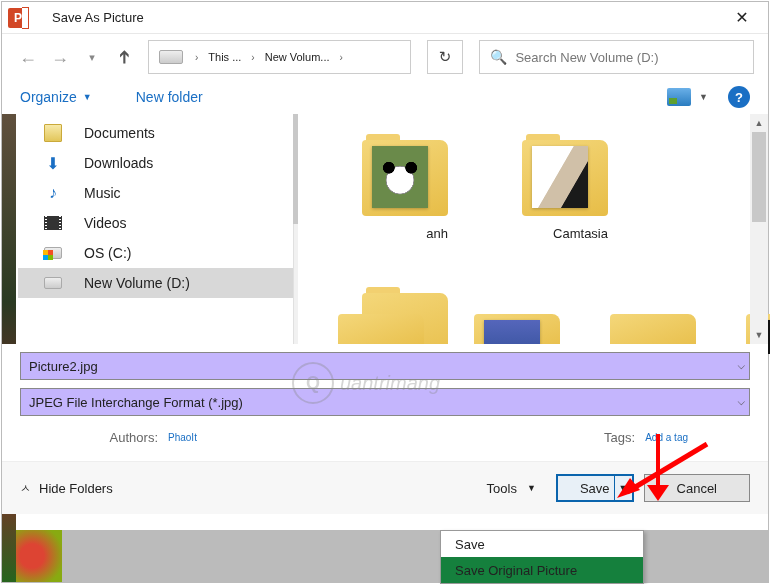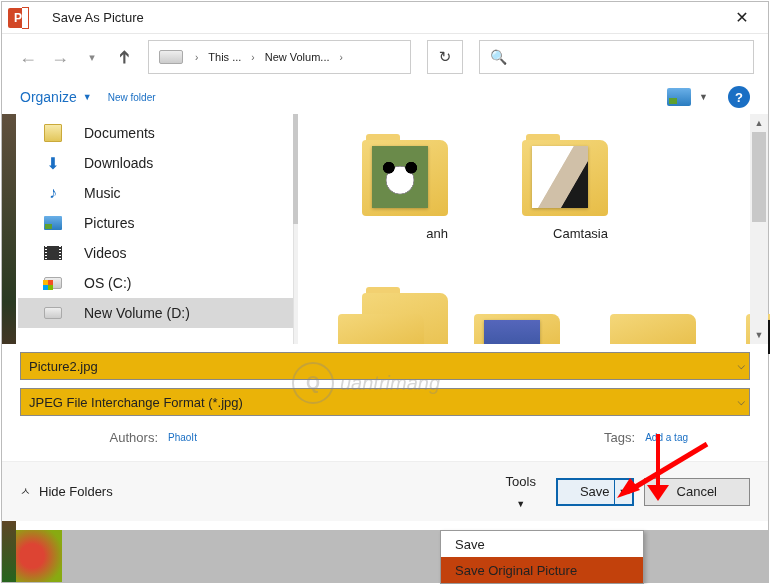--- a/index.html
+++ b/index.html
@@ -19,21 +19,21 @@
 .breadcrumb { flex: 1; display: flex; align-items: center; height: 34px; border: 1px solid #ccc; background:#fff; padding: 0 4px; margin-left:4px; max-width:300px; }
 .bc-drive { width: 24px; height: 14px; background: linear-gradient(#eee,#ccc); border: 1px solid #aaa; border-radius: 2px; margin: 0 6px; }
 .bc-seg { font-size: 11px; color: #222; padding: 0 4px; white-space: nowrap; }
 .bc-chev { color: #666; font-size: 10px; padding: 0 6px; }
 .refresh-btn { width: 36px; height: 34px; border: 1px solid #ccc; display: flex; align-items: center; justify-content: center; color: #444; margin-left:8px; font-size:15px;}
 .search-box { flex: 1; height: 34px; border: 1px solid #ccc; display: flex; align-items: center; padding: 0 10px; margin-left:8px; color: #777; font-size: 13px; gap:8px;}
 .search-icon { font-size:14px; color:#777;}
 .toolbar-row { display: flex; align-items: center; padding: 6px 18px; position:relative; z-index:2; background:#fff; }
 .organize { color: #1a6fc4; font-size: 14px; display:flex; align-items:center; gap:6px;}
 .organize .chev{font-size:9px;}
-.newfolder { color: #1a6fc4; font-size: 10px; margin-left: 16px; }
+.newfolder { color: #1a6fc4; font-size: 14px; margin-left: 44px; }
 .view-btn { margin-left: auto; display: flex; align-items: center; gap:4px; }
 .view-pic { width: 24px; height: 18px; background: linear-gradient(#6ab0e8,#2a7cc0); border-radius: 2px; position:relative;}
 .view-pic::after{content:"";position:absolute;bottom:2px;left:2px;width:8px;height:6px;background:#5ea030;}
 .view-chev { font-size: 9px; color: #555; margin-left:4px;}
 .help-btn { width: 22px; height: 22px; border-radius: 50%; background: #1a6fc4; color: #fff; font-weight: bold; font-size: 13px; display: flex; align-items: center; justify-content: center; margin-left:20px; }
 .body-area { display: flex; position:relative; z-index:2; height: 230px; }
 .tree { width: 280px; padding: 4px 0; border-right:none; position:relative; margin-left:16px;}
 .tree-item { display: flex; align-items: center; height: 30px; padding-left: 26px; font-size: 14px; color: #222; gap:22px;}
 .tree-item.selected { background: #d8d8d8; }
 .ico { width: 18px; height: 18px; display: inline-flex; align-items:center; justify-content:center; }
@@ -55,38 +55,38 @@
 .f-icon { width: 86px; height: 76px; position:relative; }
 .f-bg { position:absolute; inset:0; background: linear-gradient(160deg,#f4d77a,#e7bd47); border-radius: 4px 8px 4px 4px; }
 .f-tab { position:absolute; top:-6px; left:4px; width:34px; height:12px; background:#f2d070; border-radius:3px 3px 0 0;}
 .f-thumb { position:absolute; left:10px; top:6px; width:56px; height:62px; background:#fff; box-shadow:0 1px 3px rgba(0,0,0,.25); overflow:hidden;}
 .f-thumb.panda { background: radial-gradient(circle at 30% 35%,#000 0 10%,transparent 11%), radial-gradient(circle at 70% 35%,#000 0 10%,transparent 11%), radial-gradient(circle at 50% 55%,#fff 0 30%,#888 31% 32%,transparent 33%), #6a8a4a; }
 .f-thumb.cam { background: linear-gradient(120deg,#fff 0 45%,#d0c0a8 46% 70%,#1a1a1a 71%); }
 .f-label { font-size: 13px; color: #222; text-align: center; margin-top:10px; line-height:1.3;}
 .form-area { padding: 8px 18px 10px 18px; position:relative; z-index:2; background:#fff;}
 .form-row { display:flex; align-items:center; margin-bottom:8px; }
 .form-label { width: 148px; text-align:right; padding-right:10px; font-size:14px; color:#222; }
-.form-field { flex:1; height:28px; border:1px solid #888; background:#eab308; display:flex; align-items:center; padding:0 8px; font-size:13px; color:#222; position:relative;}
+.form-field { flex:1; height:28px; border:1px solid #888; background:#c4b5fd; display:flex; align-items:center; padding:0 8px; font-size:13px; color:#222; position:relative;}
 .form-field .dd { position:absolute; right:4px; font-size:10px; color:#555;}
 .meta-row { display:flex; align-items:center; padding: 6px 0; }
 .meta-label { width:148px; text-align:right; padding-right:10px; font-size:13px; color:#666; }
 .meta-val { font-size:10px; color:#1a6fc4; }
 .meta-label2 { margin-left:auto; margin-right:10px; font-size:13px; color:#666;}
 .bottom-row { display:flex; align-items:center; padding: 12px 18px; border-top: 1px solid #eee; position:relative; z-index:2; background:#f7f7f7;}
 .hide-folders { display:flex; align-items:center; gap:8px; font-size:13px; color:#222;}
 .hide-folders .chev { font-size:11px;}
-.tools { margin-left:auto; font-size:13px; color:#222; display:flex; align-items:center; gap:10px; margin-right:20px;flex-direction:column;}
+.tools { margin-left:auto; font-size:13px; color:#222; display:flex; align-items:center; gap:10px; margin-right:20px;}
 .tools .chev { font-size:9px;}
 .btn { height:28px; padding:0 28px; border:1px solid #888; background:#e5e5e5; font-size:13px; color:#222; display:flex; align-items:center; }
 .btn.save { border:2px solid #0a64ad; background:#e8f0f7; padding:0 22px; position:relative;}
 .btn.save .split { position:absolute; right:0; top:0; bottom:0; width:18px; border-left:1px solid #0a64ad; display:flex; align-items:center; justify-content:center; font-size:9px; background:#e8f0f7;}
 .btn.cancel { margin-left:10px; padding:4px 32px;}
 .dropdown { position:absolute; right:124px; top:528px; width:204px; border:1px solid #999; background:#fff; box-shadow:2px 2px 4px rgba(0,0,0,.2); z-index:10;}
 .dd-item { height:26px; padding:0 14px; font-size:13px; color:#222; display:flex; align-items:center;}
-.dd-item.hover { background:#c2410c;}
+.dd-item.hover { background:#15803d;}
 .arrow { position:absolute; z-index:9; pointer-events:none;}
 .arrow1 { right:108px; top:432px; width:4px; height:64px; background:#ff0000;}
 .arrow1::after{content:"";position:absolute;bottom:-14px;left:-9px;border:11px solid transparent;border-top:16px solid #ff0000;}
 .arrow2 { right:56px; top:440px; width:100px; height:60px;}
 .arrow2 svg { width:100%; height:100%;}
 .watermark { position:absolute; left:290px; top:356px; width:200px; height:50px; z-index:3; opacity:.35; color:#888; font-size:20px; display:flex; align-items:center; gap:6px; font-style:italic;}
 .watermark .ring{width:42px;height:42px;border:2px solid #888;border-radius:50%;display:flex;align-items:center;justify-content:center;font-size:18px;font-style:normal;font-weight:bold;}
 .bg-strip-bottom { position:absolute; left:0; right:0; bottom:0; height:52px; z-index:0; display:flex;}
 .bg-strip-bottom .a{width:60px;background:#c00;background:radial-gradient(circle,#d43 30%,#8a1 80%);}
 .bg-strip-bottom .b{flex:1;background:#bbb;}
@@ -123,20 +123,21 @@
       <div class="bc-drive"></div>
       <span class="bc-chev">›</span>
       <span class="bc-seg">This ...</span>
       <span class="bc-chev">›</span>
       <span class="bc-seg">New Volum...</span>
       <span class="bc-chev">›</span>
     </div>
     <div class="refresh-btn">↻</div>
     <div class="search-box">
       <span class="search-icon">🔍</span>
+      <span>Search New Volume (D:)</span>
     </div>
   </div>
 
   <div class="toolbar-row">
     <div class="organize">
       <span>Organize</span>
       <span class="chev">▼</span>
     </div>
     <div class="newfolder">New folder</div>
     <div class="view-btn">
@@ -152,26 +153,20 @@
           <span class="ico ico-doc"></span>
           <span>Documents</span>
         </div>
       <div class="tree-item">
           <span class="ico ico-down">⬇</span>
           <span>Downloads</span>
         </div>
       <div class="tree-item">
           <span class="ico ico-music">♪</span>
           <span>Music</span>
-        </div>
-      <div class="tree-item">
-          <span class="ico">
-            <span class="ico-pic"></span>
-          </span>
-          <span>Pictures</span>
         </div>
       <div class="tree-item">
           <span class="ico">
             <span class="ico-vid"></span>
           </span>
           <span>Videos</span>
         </div>
       <div class="tree-item">
           <span class="ico">
             <span class="ico-drive win"></span>

